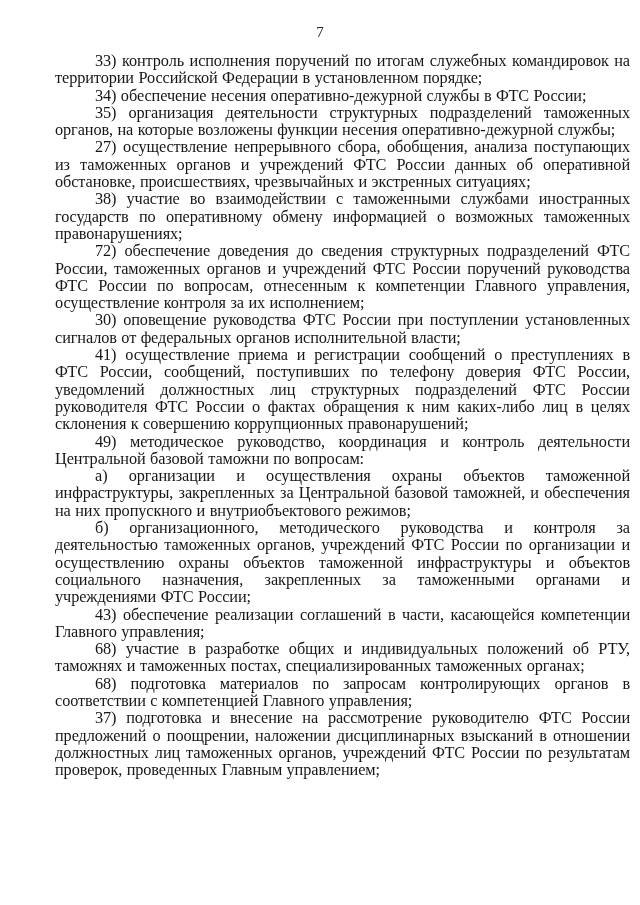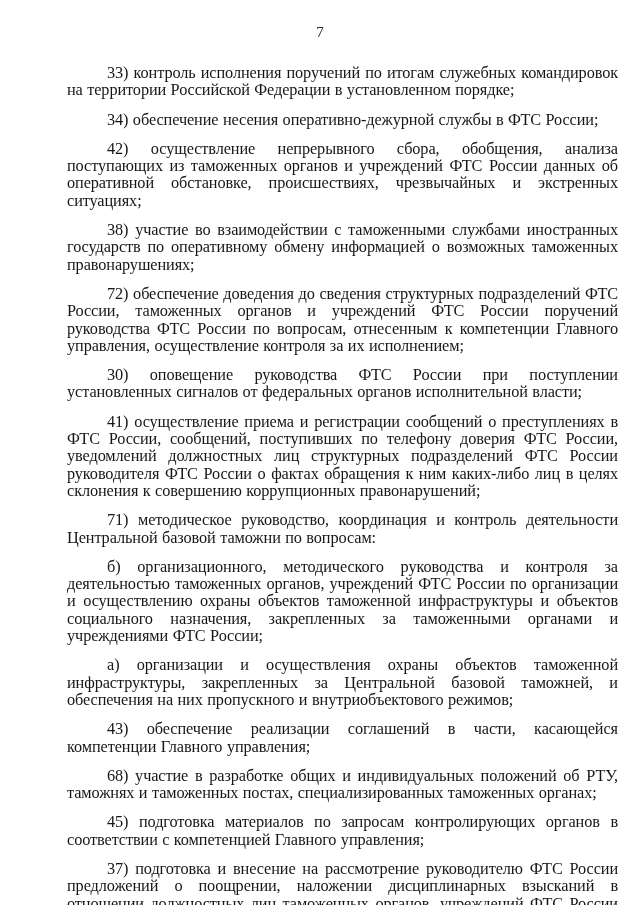--- a/index.html
+++ b/index.html
@@ -30,40 +30,41 @@
     position: absolute;
     top: 52px;
     left: 55px;
     width: 575px;
     text-align: justify;
     font-size: 16.3px;
     line-height: 17.3px;
     letter-spacing: -0.1px;
   }
   .doc-body p {
-    margin: 12px;
+    margin: 0;
     padding: 0;
     text-indent: 40px;
     word-spacing: 0.5px;
   }
 </style>
 </head>
 <body>
 
 <div class="page">
   <div class="page-number">7</div>
   <div class="doc-body">
       <p>33) контроль исполнения поручений по итогам служебных командировок на территории Российской Федерации в установленном порядке;</p>
       <p>34) обеспечение несения оперативно-дежурной службы в ФТС России;</p>
-      <p>42) осуществление непрерывного сбора, обобщения, анализа поступающих из таможенных органов и учреждений ФТС России данных об оперативной обстановке, происшествиях, чрезвычайных и экстренных ситуациях;</p>
+      <p>35) организация деятельности структурных подразделений таможенных органов, на которые возложены функции несения оперативно-дежурной службы;</p>
+      <p>27) осуществление непрерывного сбора, обобщения, анализа поступающих из таможенных органов и учреждений ФТС России данных об оперативной обстановке, происшествиях, чрезвычайных и экстренных ситуациях;</p>
       <p>38) участие во взаимодействии с таможенными службами иностранных государств по оперативному обмену информацией о возможных таможенных правонарушениях;</p>
       <p>72) обеспечение доведения до сведения структурных подразделений ФТС России, таможенных органов и учреждений ФТС России поручений руководства ФТС России по вопросам, отнесенным к компетенции Главного управления, осуществление контроля за их исполнением;</p>
       <p>30) оповещение руководства ФТС России при поступлении установленных сигналов от федеральных органов исполнительной власти;</p>
       <p>41) осуществление приема и регистрации сообщений о преступлениях в ФТС России, сообщений, поступивших по телефону доверия ФТС России, уведомлений должностных лиц структурных подразделений ФТС России руководителя ФТС России о фактах обращения к ним каких-либо лиц в целях склонения к совершению коррупционных правонарушений;</p>
-      <p>71) методическое руководство, координация и контроль деятельности Центральной базовой таможни по вопросам:</p>
+      <p>49) методическое руководство, координация и контроль деятельности Центральной базовой таможни по вопросам:</p>
+      <p>а) организации и осуществления охраны объектов таможенной инфраструктуры, закрепленных за Центральной базовой таможней, и обеспечения на них пропускного и внутриобъектового режимов;</p>
       <p>б) организационного, методического руководства и контроля за деятельностью таможенных органов, учреждений ФТС России по организации и осуществлению охраны объектов таможенной инфраструктуры и объектов социального назначения, закрепленных за таможенными органами и учреждениями ФТС России;</p>
-      <p>а) организации и осуществления охраны объектов таможенной инфраструктуры, закрепленных за Центральной базовой таможней, и обеспечения на них пропускного и внутриобъектового режимов;</p>
       <p>43) обеспечение реализации соглашений в части, касающейся компетенции Главного управления;</p>
       <p>68) участие в разработке общих и индивидуальных положений об РТУ, таможнях и таможенных постах, специализированных таможенных органах;</p>
-      <p>45) подготовка материалов по запросам контролирующих органов в соответствии с компетенцией Главного управления;</p>
+      <p>68) подготовка материалов по запросам контролирующих органов в соответствии с компетенцией Главного управления;</p>
       <p>37) подготовка и внесение на рассмотрение руководителю ФТС России предложений о поощрении, наложении дисциплинарных взысканий в отношении должностных лиц таможенных органов, учреждений ФТС России по результатам проверок, проведенных Главным управлением;</p>
     </div>
 </div>
 
 </body></html>

